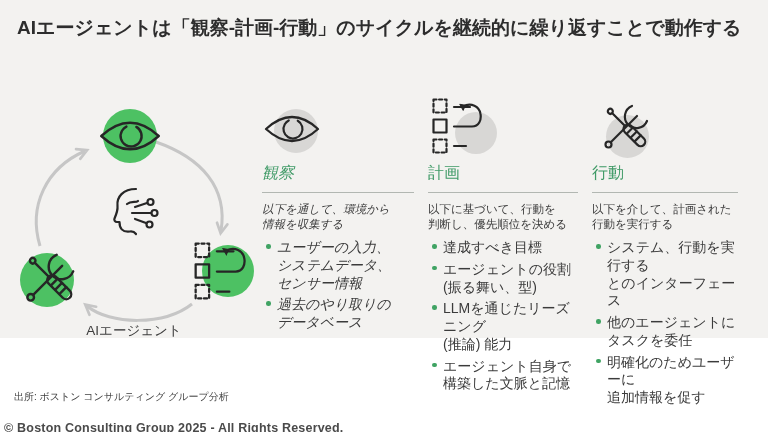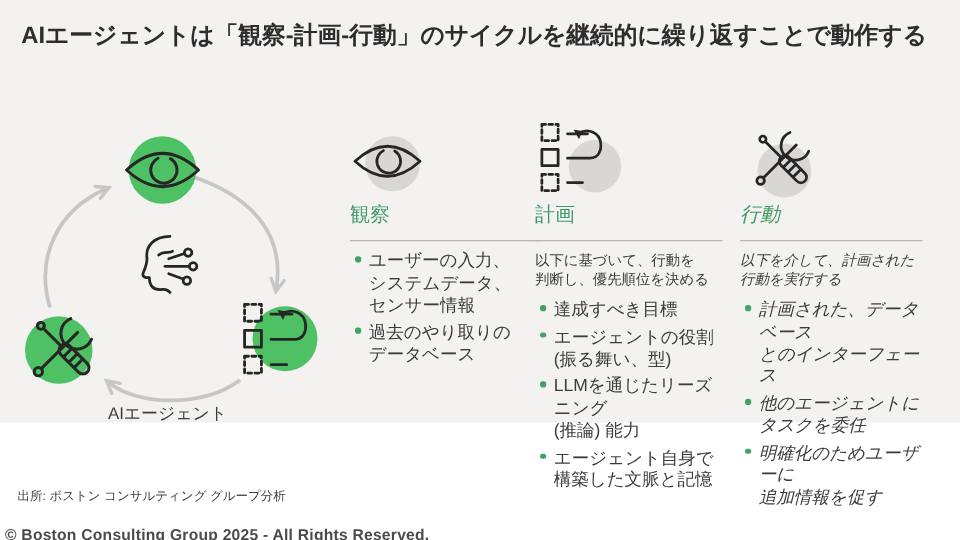--- a/index.html
+++ b/index.html
@@ -16,23 +16,23 @@
     white-space:nowrap;
   }
   
   .cycle-wrap{position:absolute;left:6px;top:88px;width:256px;height:252px;text-decoration:underline;}
   .cycle-label{
     position:absolute;left:58px;top:234px;width:140px;text-align:center;
     font-size:13.5px;color:#3d3d3d;
   }
   
   .col{position:absolute;top:95px;}
-  .col-observe{left:280px;width:152px;}
+  .col-observe{left:262px;width:152px;font-style:italic;}
   .col-plan{left:428px;width:150px;}
-  .col-act{left:592px;width:146px;font-style:italic;}
+  .col-act{left:592px;width:146px;}
   .icon-block{position:relative;height:66px;}
   .gray-circle{position:absolute;border-radius:50%;background:#d8d7d5;}
   .icon-block svg{position:absolute;}
   .col h3{
     margin:2px 0 0 0;font-size:16px;font-weight:500;color:#3f9a66;line-height:1.2;
   }
   .divider{border:none;border-top:1px solid #b2b7b2;margin:10px 0 0 0;}
   .intro{
     margin:9px 0 0 0;font-size:11.5px;line-height:1.3;color:#3b3b3b;
     white-space:pre-line;
@@ -138,20 +138,22 @@
 
   <div class="col col-observe">
     <div class="icon-block">
       <div class="gray-circle" style="left:12px;top:14px;width:44px;height:44px;"></div>
       <svg style="left:2px;top:15px;" width="56" height="38" viewBox="0 0 56 38">
         <use href="#sym-eye" width="56" height="38"></use>
       </svg>
     </div>
     <h3>観察</h3>
     <hr class="divider">
+    <p class="intro">以下を通して、環境から
+情報を収集する</p>
     <ul class="bullets">
       <li>ユーザーの入力、
 システムデータ、
 センサー情報</li>
       <li>過去のやり取りの
 データベース</li>
     </ul>
   </div>
 
   <div class="col col-plan">
@@ -181,21 +183,21 @@
       <div class="gray-circle" style="left:14px;top:20px;width:43px;height:43px;"></div>
       <svg style="left:5px;top:3px;" width="58" height="58" viewBox="0 0 58 58">
         <use href="#sym-tools" width="58" height="58"></use>
       </svg>
     </div>
     <h3>行動</h3>
     <hr class="divider">
     <p class="intro">以下を介して、計画された
 行動を実行する</p>
     <ul class="bullets">
-      <li>計画された、データベース
+      <li>システム、行動を実行する
 とのインターフェース</li>
       <li>他のエージェントに
 タスクを委任</li>
       <li>明確化のためユーザーに
 追加情報を促す</li>
     </ul>
   </div>
 
   <div class="source"><b>出所:</b><span> ボストン コンサルティング グループ分析</span></div>
 </div>

